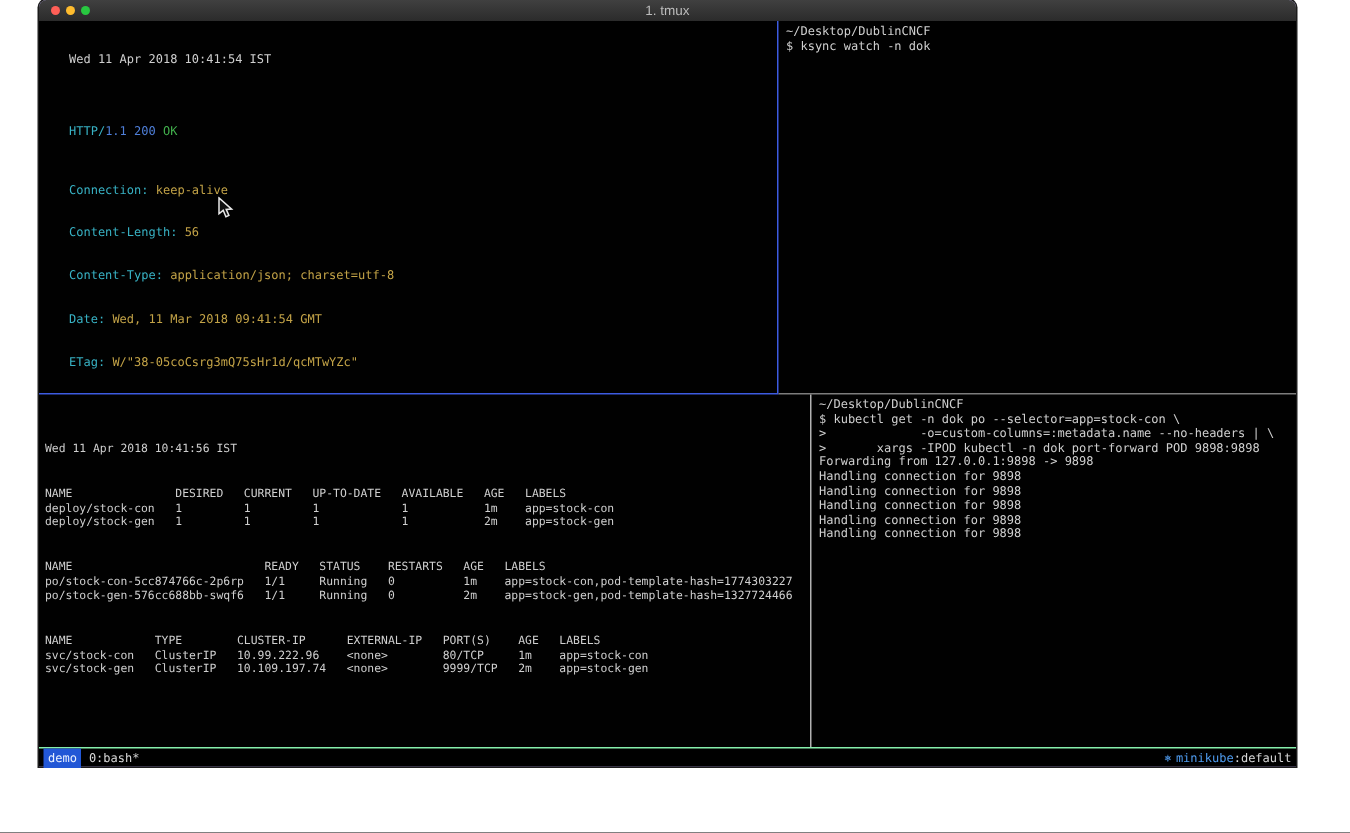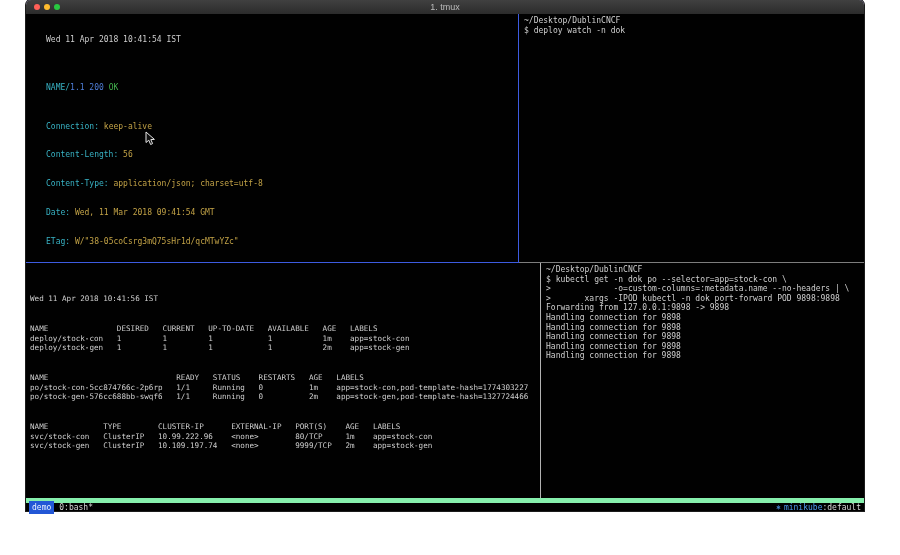--- a/index.html
+++ b/index.html
@@ -51,21 +51,21 @@
   .c-proto { color:#38b2c4; }
   .c-ver   { color:#4f7fd9; }
   .c-ok    { color:#42b04d; }
   .c-hname { color:#38b2c4; }
   .c-hval  { color:#c3a347; }
   
   .statusbar {
     position:absolute; left:0; right:0; bottom:0; height:13px;
     background:#000; display:flex; align-items:center; justify-content:space-between;
     padding:0 3px; font-size:8px; line-height:13px;
-    border-top:5px solid #86efac;
+    border-top:1px solid #86efac;
   }
   .sb-left { display:flex; align-items:center; }
   .sb-session { background:#2257d6; color:#eaf1ff; padding:0 3px; margin-right:5px; }
   .sb-window { color:#d8d8d8; }
   .sb-k8s-icon { color:#4f9cf0; margin-right:3px; }
   .sb-ctx { color:#4f9cf0; }
   .sb-sep { color:#d8d8d8; }
   .sb-ns { color:#d8d8d8; font-weight:normal; }
   
   .mouse { position:absolute; left:145px; top:131px; z-index:9; }
@@ -81,39 +81,39 @@
       <span class="light light-yellow"></span>
       <span class="light light-green"></span>
     </div>
     <div class="title">1. tmux</div>
   </div>
 
   <div class="panes">
 
     <div class="pane" id="pane-tl">
       <div class="line">Wed 11 Apr 2018 10:41:54 IST</div>
-      <div class="line mt2"><span class="c-proto">NAME/</span><span class="c-ver">1.1 200</span><span class="c-ok"> </span><span class="c-ok">OK</span></div>
+      <div class="line mt2"><span class="c-proto">HTTP/</span><span class="c-ver">1.1 200</span><span class="c-ok"> </span><span class="c-ok">OK</span></div>
 
       <div class="line"><span class="c-hname">Connection</span><span class="c-hname">:</span><span class="c-hval"> </span><span class="c-hval">keep-alive</span></div>
       <div class="line"><span class="c-hname">Content-Length</span><span class="c-hname">:</span><span class="c-hval"> </span><span class="c-hval">56</span></div>
       <div class="line"><span class="c-hname">Content-Type</span><span class="c-hname">:</span><span class="c-hval"> </span><span class="c-hval">application/json; charset=utf-8</span></div>
       <div class="line"><span class="c-hname">Date</span><span class="c-hname">:</span><span class="c-hval"> </span><span class="c-hval">Wed, 11 Mar 2018 09:41:54 GMT</span></div>
       <div class="line"><span class="c-hname">ETag</span><span class="c-hname">:</span><span class="c-hval"> </span><span class="c-hval">W/"38-05coCsrg3mQ75sHr1d/qcMTwYZc"</span></div>
       
 
       
       
       
       
       
 
       
     </div>
 
-    <div class="pane" id="pane-tr"><div class="line">~/Desktop/DublinCNCF</div><div class="line">$ deploy watch -n dok</div></div>
+    <div class="pane" id="pane-tr"><div class="line">~/Desktop/DublinCNCF</div><div class="line">$ ksync watch -n dok</div></div>
 
     <div class="pane" id="pane-bl">
       <div class="line">Wed 11 Apr 2018 10:41:56 IST</div>
       <div class="tblock"><div class="line">NAME               DESIRED   CURRENT   UP-TO-DATE   AVAILABLE   AGE   LABELS</div><div class="line">deploy/stock-con   1         1         1            1           1m    app=stock-con</div><div class="line">deploy/stock-gen   1         1         1            1           2m    app=stock-gen</div></div>
       <div class="tblock"><div class="line">NAME                            READY   STATUS    RESTARTS   AGE   LABELS</div><div class="line">po/stock-con-5cc874766c-2p6rp   1/1     Running   0          1m    app=stock-con,pod-template-hash=1774303227</div><div class="line">po/stock-gen-576cc688bb-swqf6   1/1     Running   0          2m    app=stock-gen,pod-template-hash=1327724466</div></div>
       <div class="tblock"><div class="line">NAME            TYPE        CLUSTER-IP      EXTERNAL-IP   PORT(S)    AGE   LABELS</div><div class="line">svc/stock-con   ClusterIP   10.99.222.96    &lt;none&gt;        80/TCP     1m    app=stock-con</div><div class="line">svc/stock-gen   ClusterIP   10.109.197.74   &lt;none&gt;        9999/TCP   2m    app=stock-gen</div></div>
     </div>
 
     <div class="pane" id="pane-br"><div class="line">~/Desktop/DublinCNCF</div><div class="line">$ kubectl get -n dok po --selector=app=stock-con \</div><div class="line">&gt;             -o=custom-columns=:metadata.name --no-headers | \</div><div class="line">&gt;       xargs -IPOD kubectl -n dok port-forward POD 9898:9898</div><div class="line">Forwarding from 127.0.0.1:9898 -&gt; 9898</div><div class="line">Handling connection for 9898</div><div class="line">Handling connection for 9898</div><div class="line">Handling connection for 9898</div><div class="line">Handling connection for 9898</div><div class="line">Handling connection for 9898</div></div>
 

